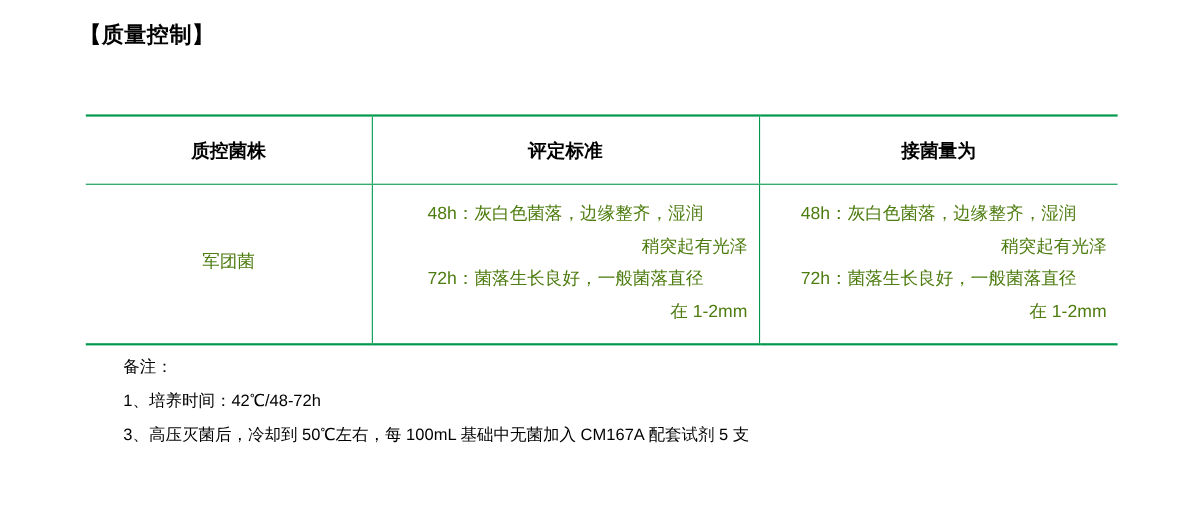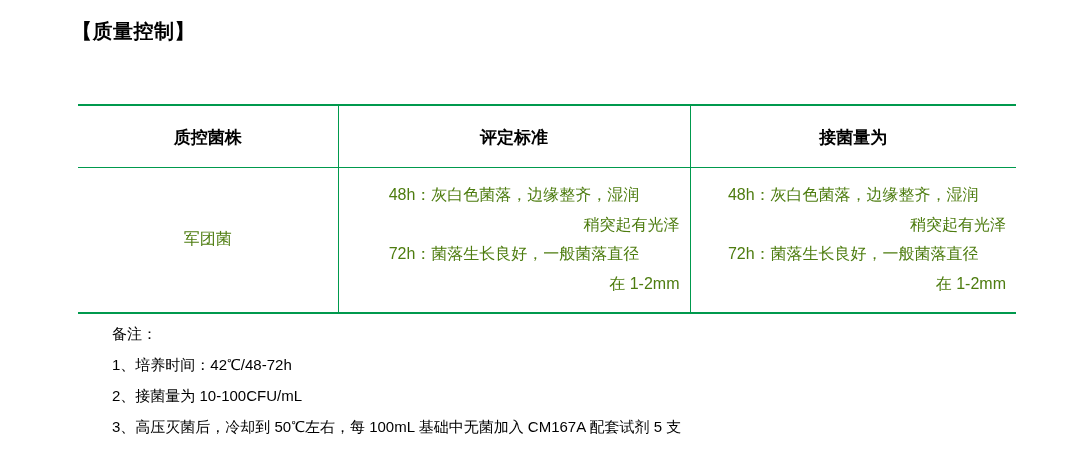--- a/index.html
+++ b/index.html
@@ -121,17 +121,16 @@
           <span class="criteria-line">72h：菌落生长良好，一般菌落直径</span>
           <span class="criteria-line indent">在 1-2mm</span>
         </td>
       </tr>
     </tbody>
   </table>
 
   <div class="notes">
     <span class="note-line">备注：</span>
     <span class="note-line">1、培养时间：42℃/48-72h</span>
-    <span class="note-line">2、接菌量为 10-100CFU/mL</span>
     <span class="note-line">3、高压灭菌后，冷却到 50℃左右，每 100mL 基础中无菌加入 CM167A 配套试剂 5 支</span>
   </div>
 
 </div>
 
 </body></html>

